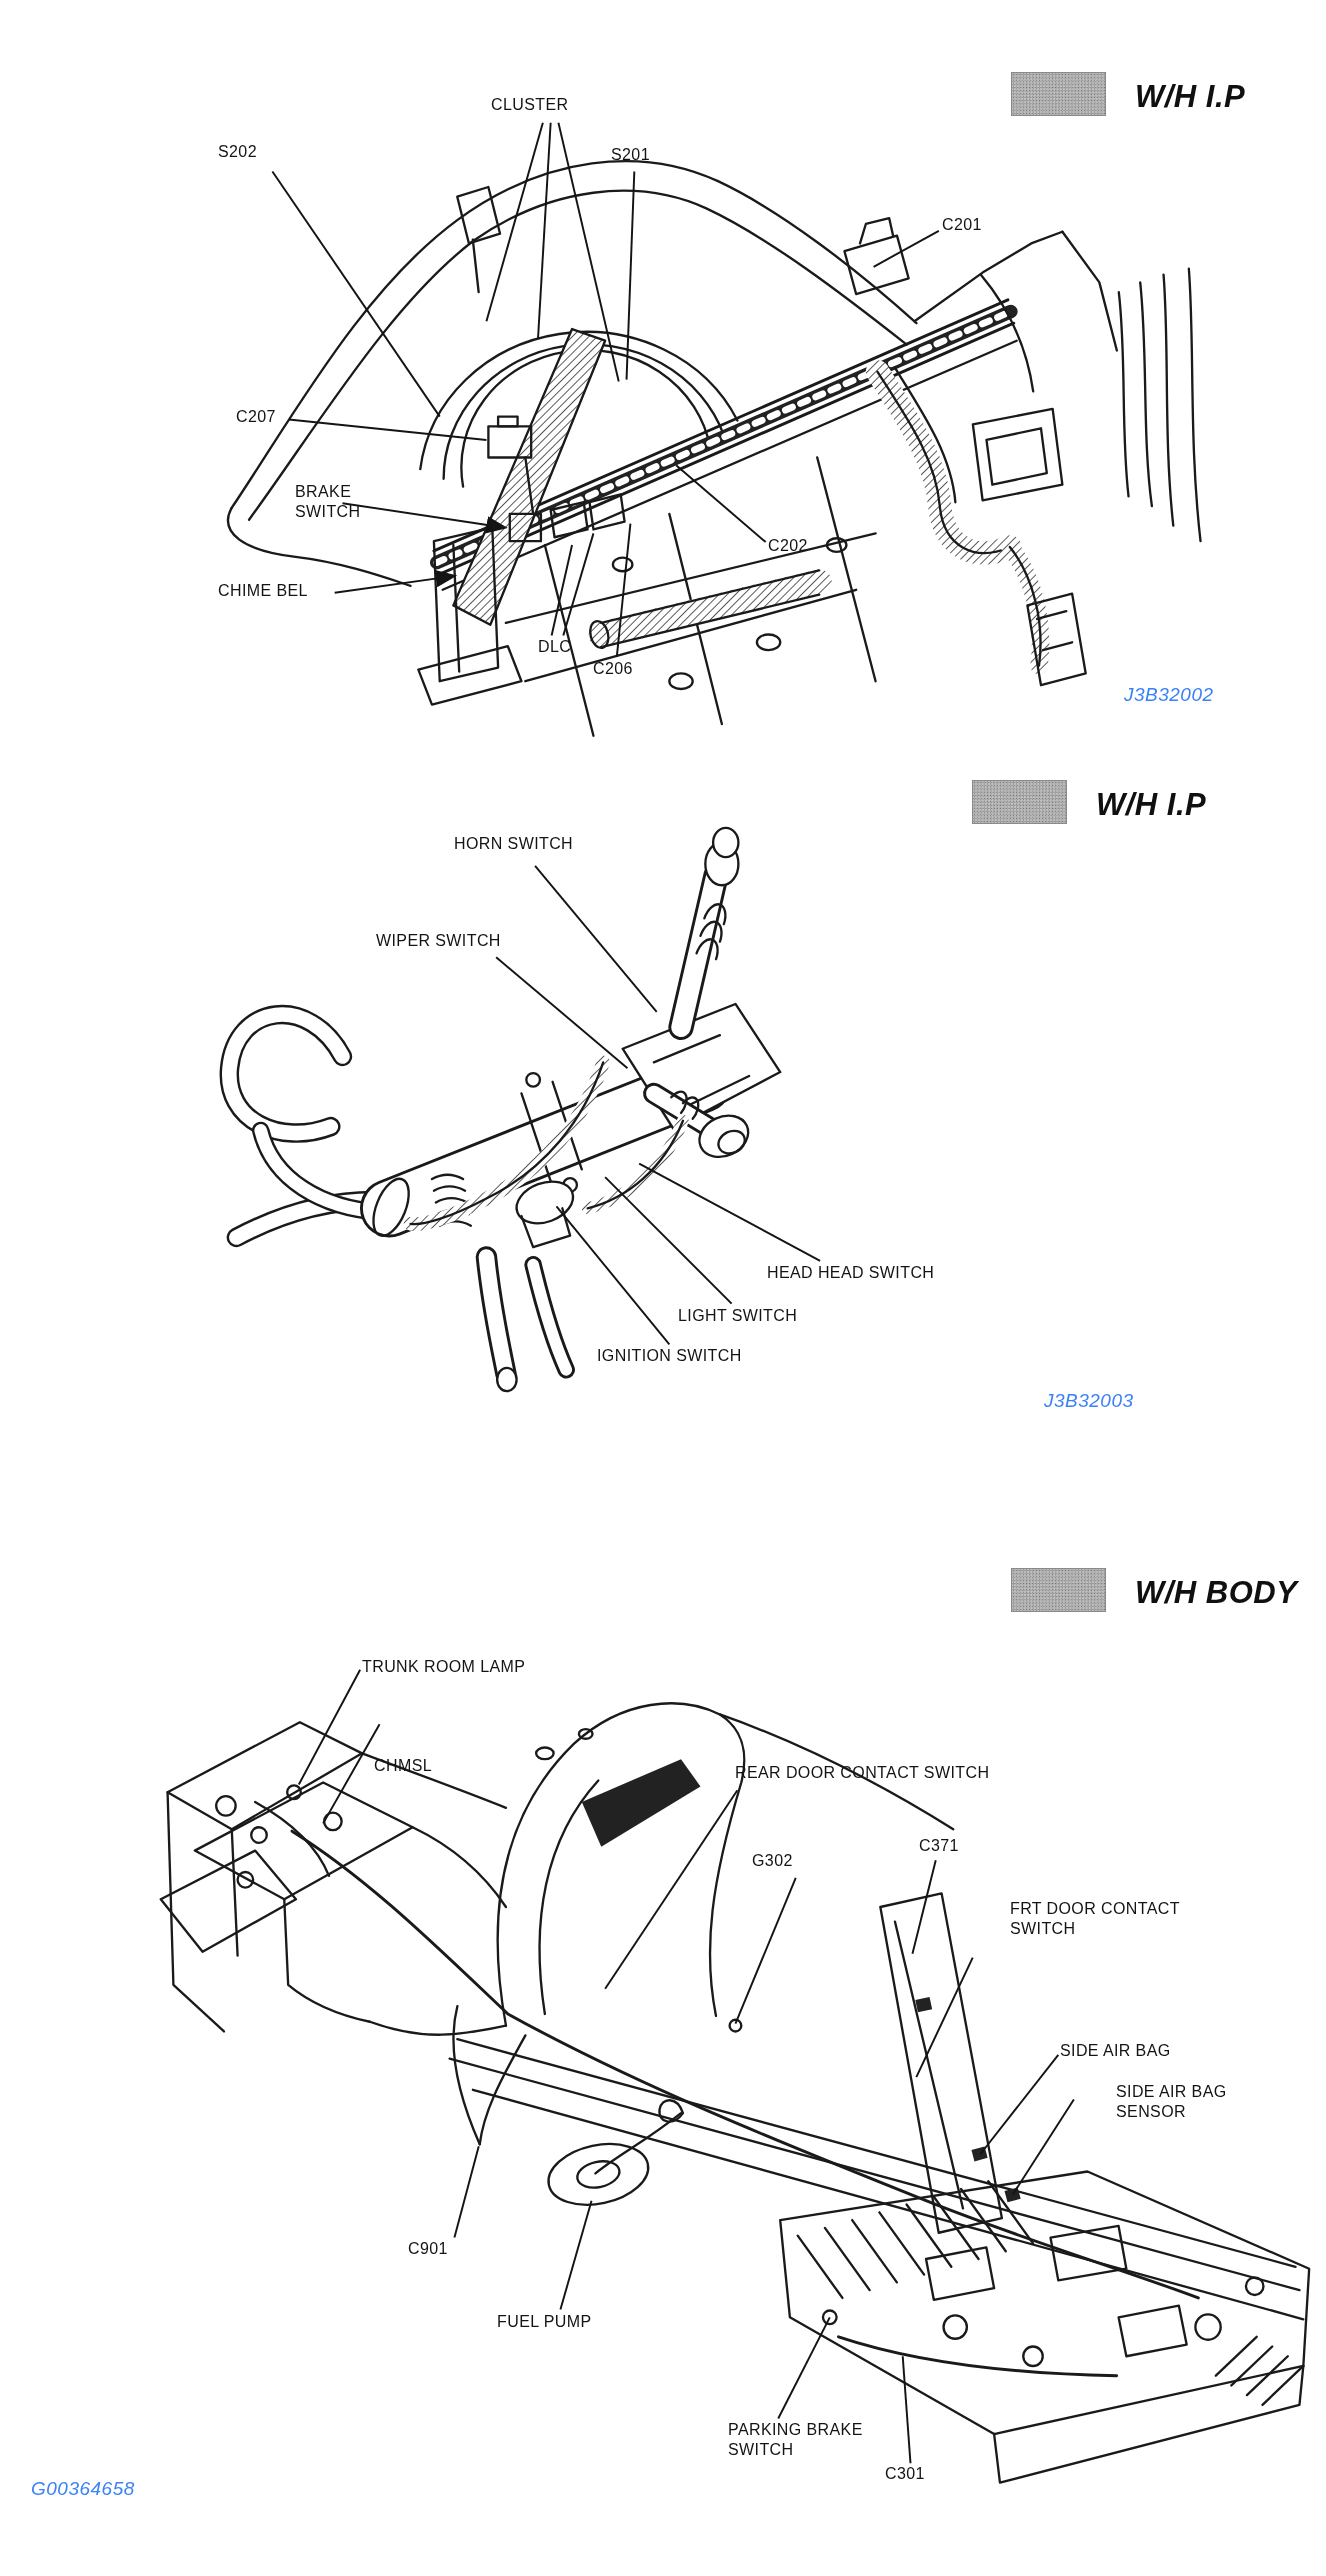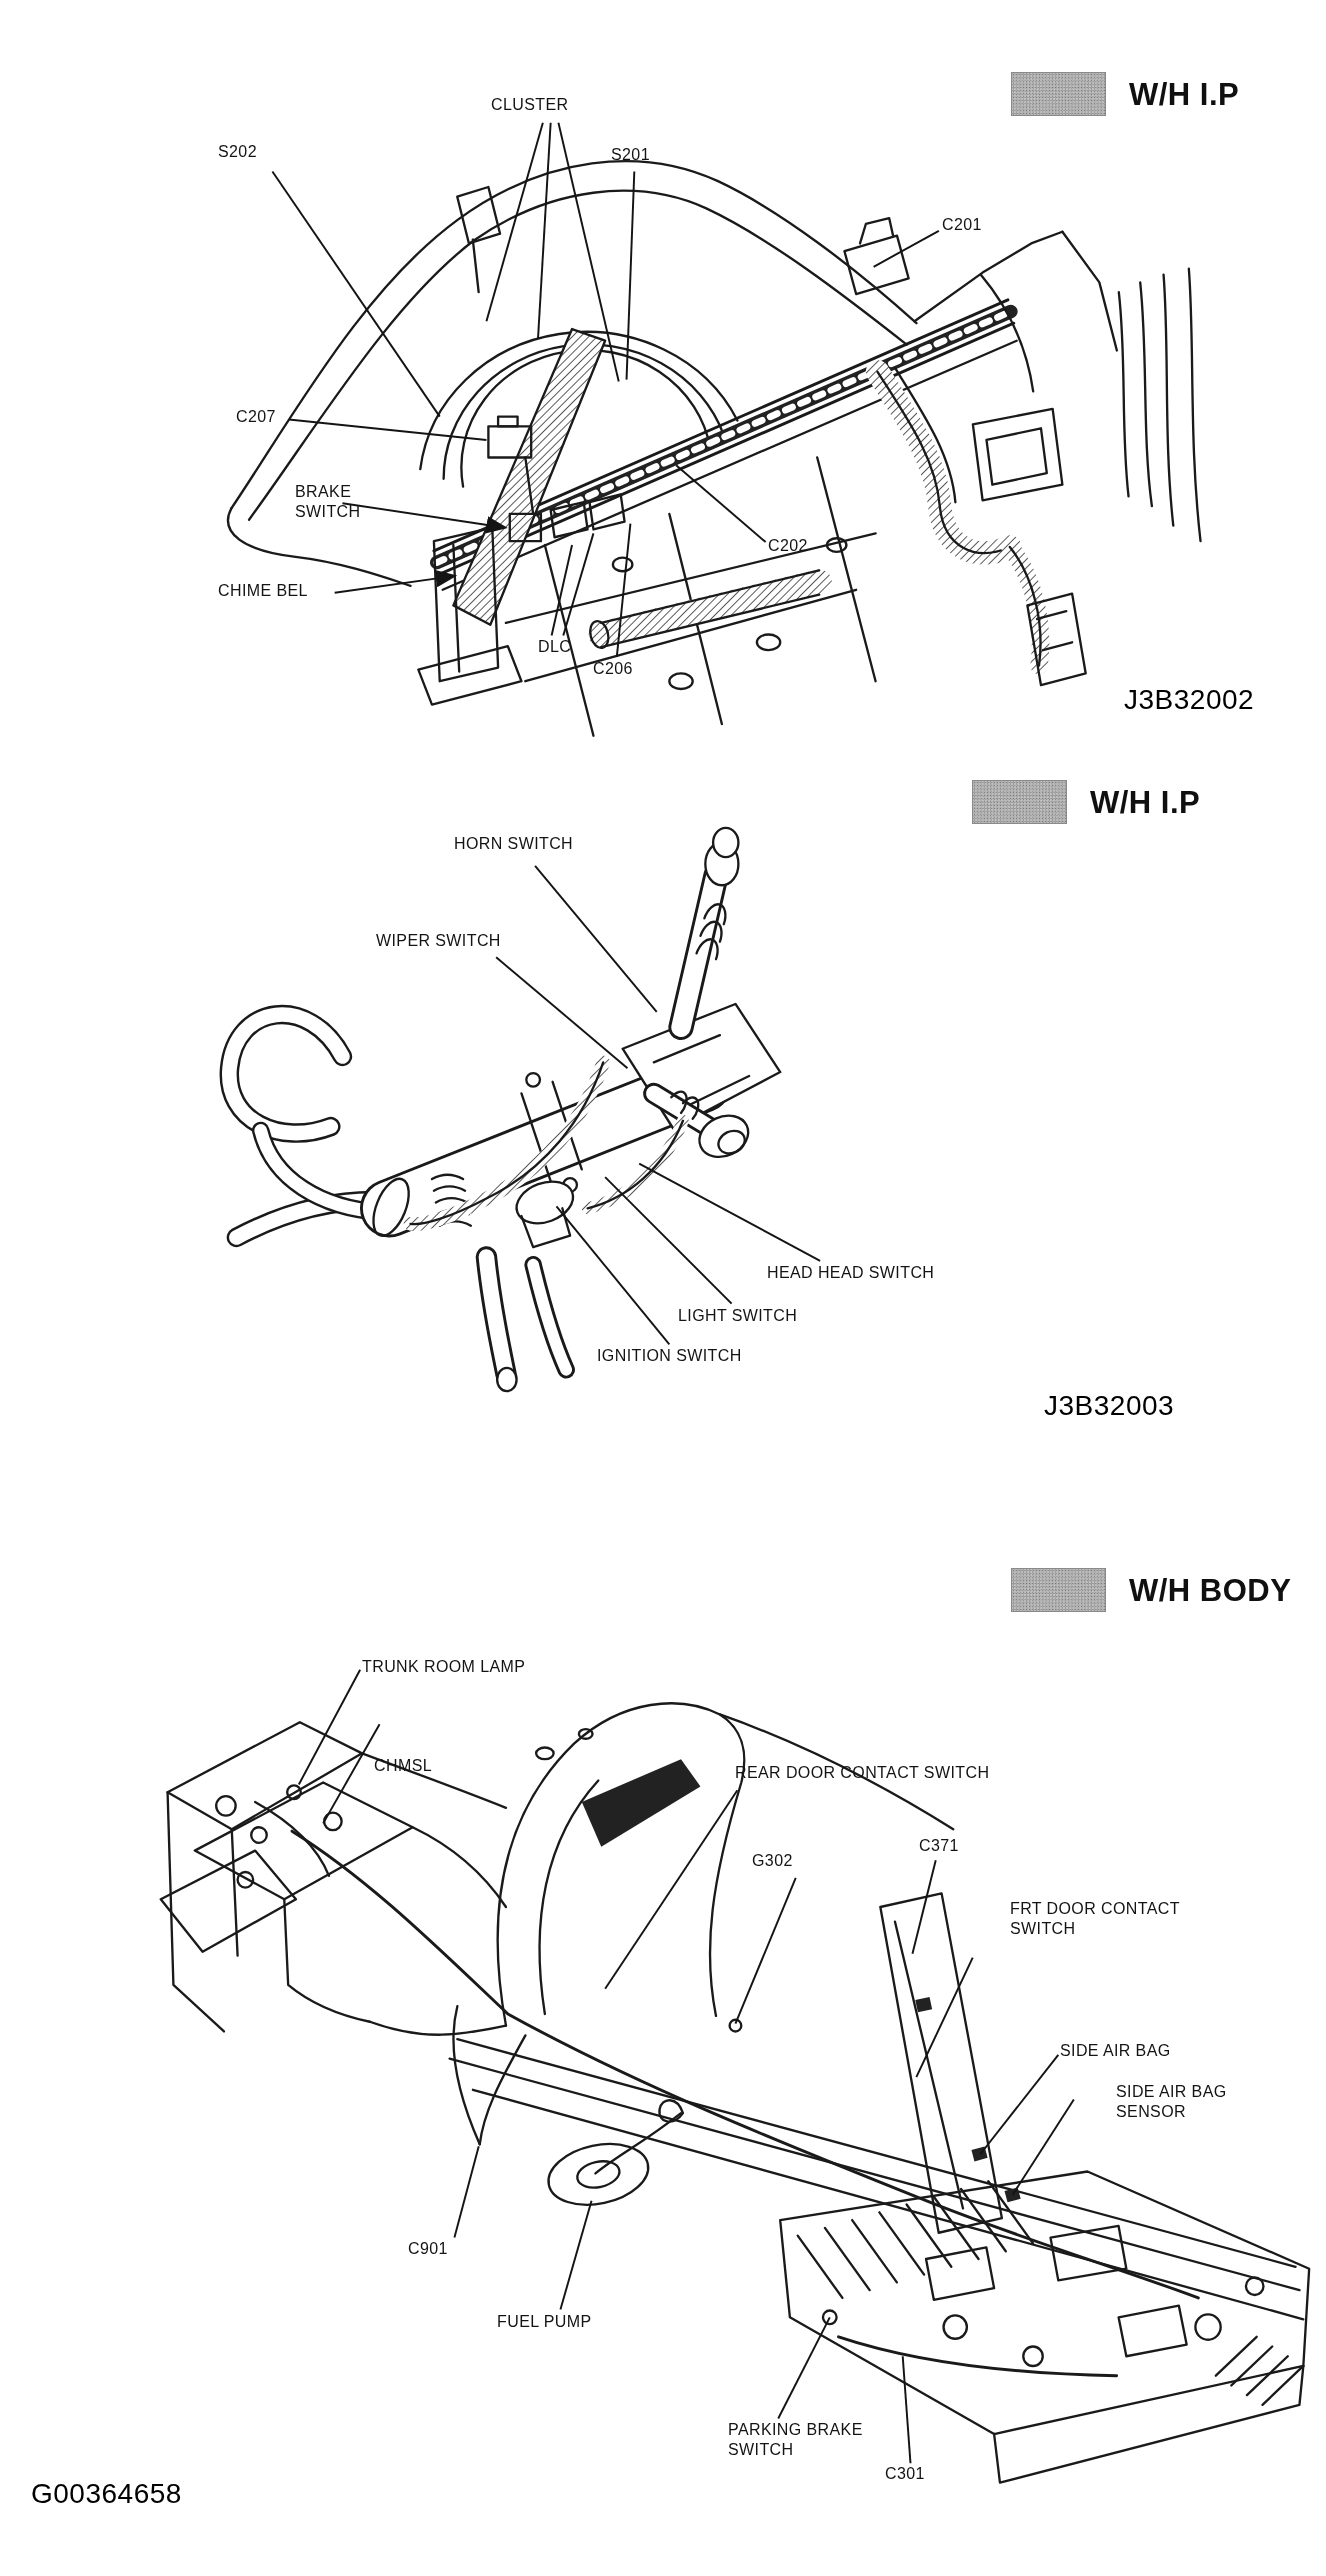--- a/index.html
+++ b/index.html
@@ -16,29 +16,31 @@
     position:absolute;
     font-size:16px;
     line-height:1.28;
     letter-spacing:0.4px;
     color:#141414;
     white-space:nowrap;
   }
   .lbl span { display:block;margin-left:40px; }
   .code {
     position:absolute;
-    font-size:28px;
+    font-size:19px;
     letter-spacing:0.5px;
-    color:#000000;
+    color:#3b82f6;
+    font-style:italic;
   }
   .legend {
     position:absolute;
     display:flex;
-    align-items:center;
-    gap:24px;
+    align-items:flex-end;
+    gap:30px;
+    font-style:italic;
   }
   .swatch {
     width:93px; height:42px;
     background-color:#ececec;
     background-image:
       radial-gradient(#6f6f6f 0.9px, transparent 1px),
       radial-gradient(#6f6f6f 0.9px, transparent 1px);
     background-size:2.9px 2.9px;
     background-position:0 0, 1.5px 1.5px;
     outline:1px solid #8a8a8a;

